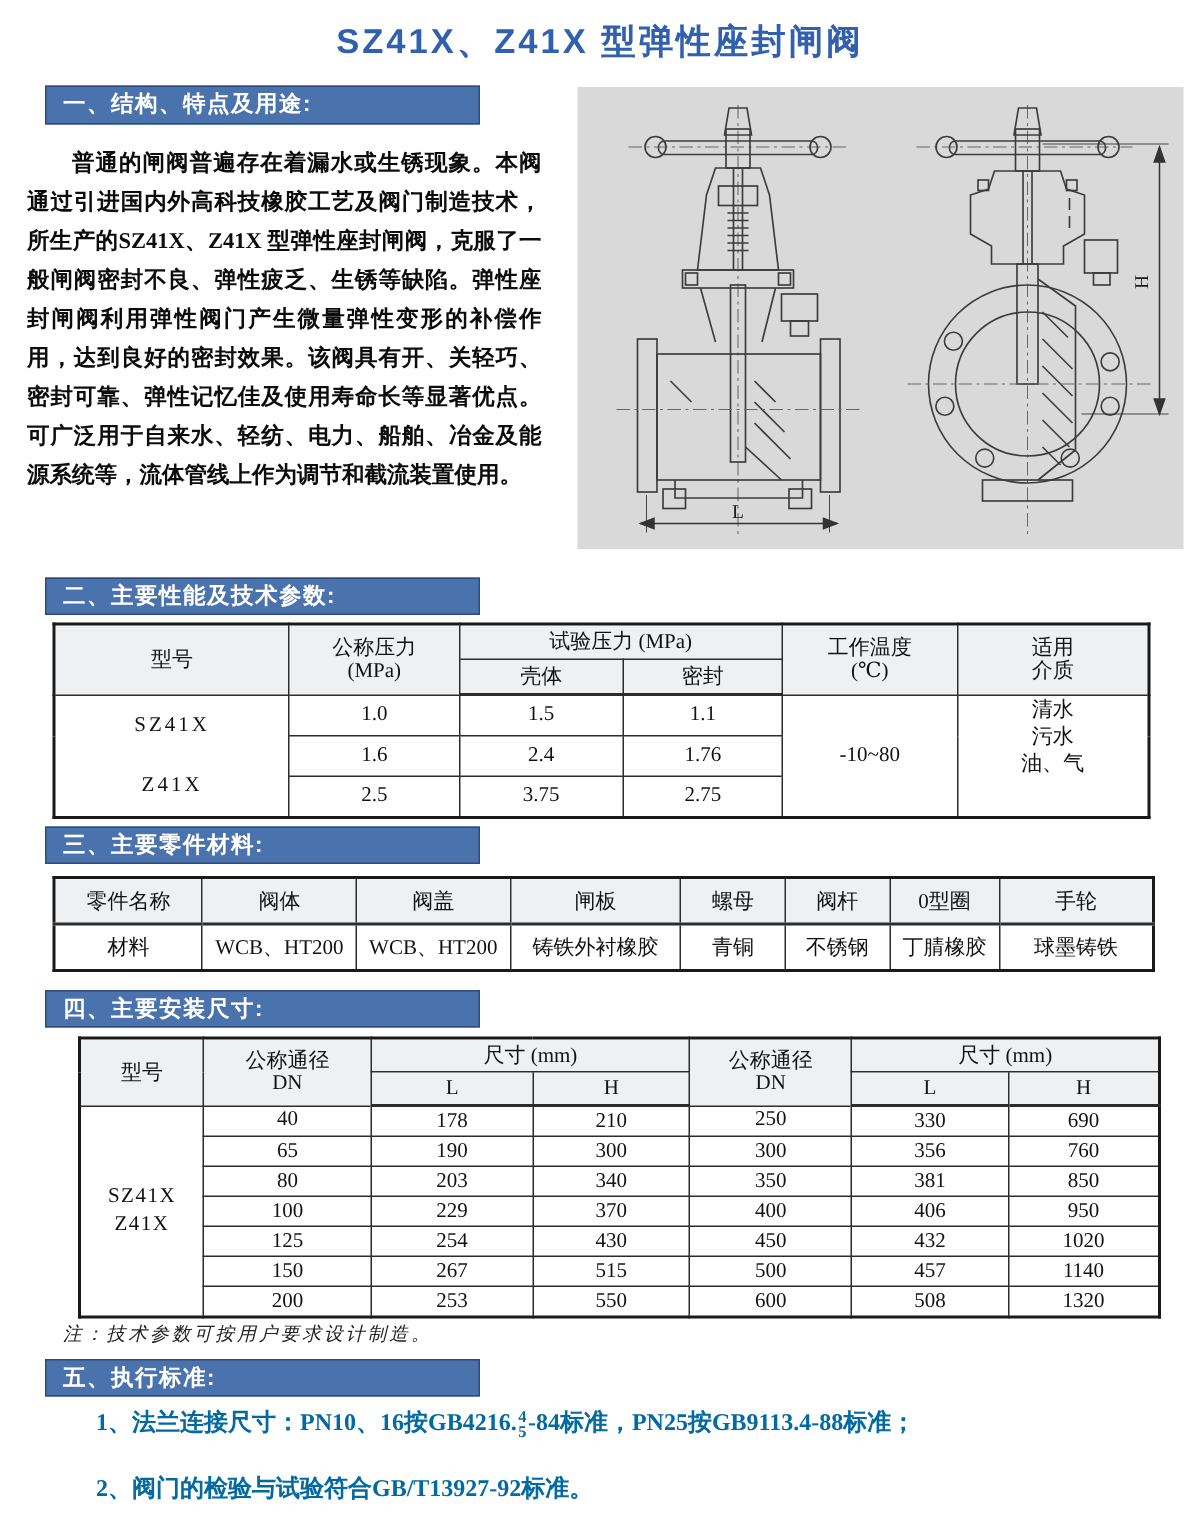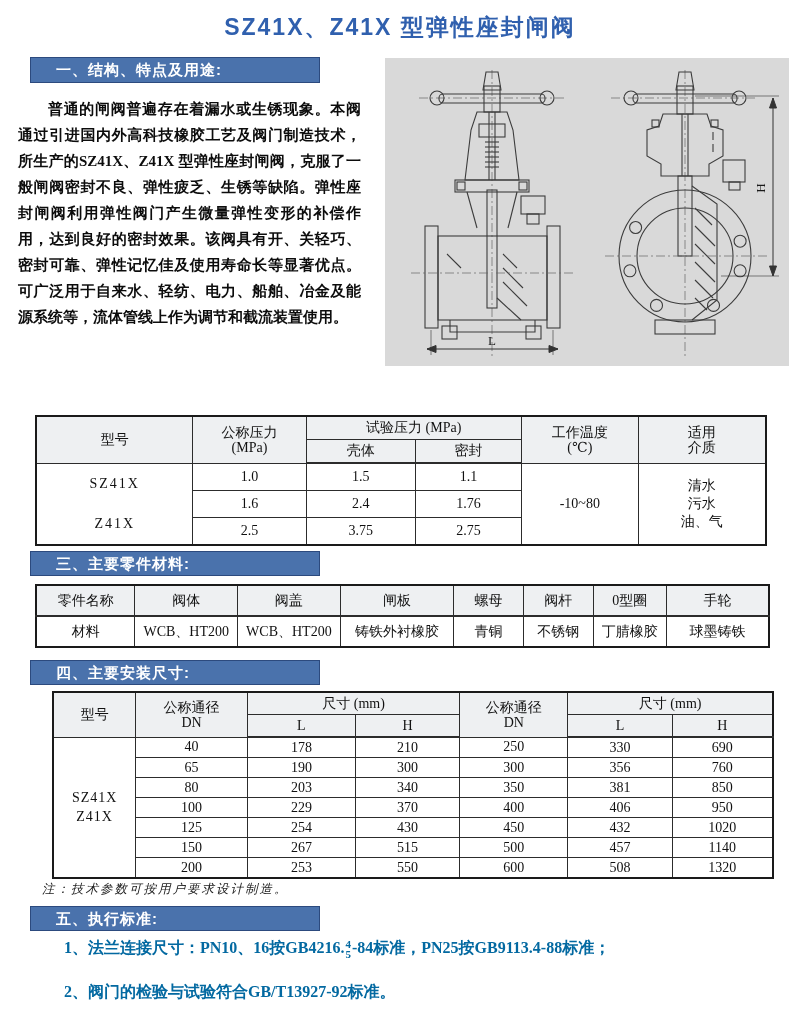--- a/index.html
+++ b/index.html
@@ -4,39 +4,39 @@
 <style>
   html,body{margin:0;padding:0;background:#ffffff;}
   .page{position:relative;width:800px;height:1021px;background:#ffffff;overflow:hidden;
         font-family:"Liberation Serif","DejaVu Serif",serif;color:#111;}
   .page-title{position:absolute;top:12px;left:0;width:100%;text-align:center;
         font-family:"Liberation Sans","DejaVu Sans",sans-serif;font-weight:bold;
         font-size:23px;letter-spacing:2px;color:#3060ae;}
   .banner{position:absolute;left:30px;width:290px;height:25px;background:#4a72ac;
         border:1px solid #2c4a7e;box-sizing:border-box;color:#ffffff;
         font-family:"Liberation Sans","DejaVu Sans",sans-serif;font-weight:bold;
-        font-size:15px;line-height:23px;padding-left:25px;letter-spacing:1px;}
+        font-size:15px;line-height:23px;padding-left:11px;letter-spacing:1px;}
   .intro-para{position:absolute;top:96px;left:18px;width:343px;font-size:15px;
         font-weight:bold;line-height:26px;text-align:justify;text-indent:2em;color:#0c0c0c;}
   .graybox{position:absolute;top:58px;left:385px;width:404px;height:308px;background:#d9d9d9;}
   .graybox svg{position:absolute;top:0;left:0;}
 
   table.tbl{position:absolute;border-collapse:collapse;table-layout:fixed;
         border:2px solid #1a1a1a;background:#ffffff;font-size:14px;padding-left:21px;}
   table.tbl td{border:1px solid #2c2c2c;text-align:center;vertical-align:middle;
         padding:0;overflow:hidden;}
   table.tbl .hd td{background:#eef0f2;}
   .lh span{display:block;line-height:15px;}
   .t2{left:35px;top:415px;width:732px;}
   .t2 tr.h1 td{height:22px;}
   .t2 tr.h2 td{height:22px;border-bottom-width:2px;}
   .t2 tr.dr td{height:26px;}
   .models-stack{display:flex;flex-direction:column;justify-content:space-around;
         height:100%;letter-spacing:2px;}
-  .medium-stack{display:flex;flex-direction:column;justify-content:center;height:100%;}
+  .medium-stack{display:flex;flex-direction:column;justify-content:flex-start;height:100%;}
   .t3{left:35px;top:584px;width:735px;}
   .t3 td{height:29px;}
   .t3 tr.hr td{border-bottom-width:2px;}
   .t4{left:52px;top:691px;width:722px;font-size:13.5px;}
   .t4 tr.h1 td{height:21px;}
   .t4 tr.h2 td{height:21px;border-bottom-width:2px;}
   .t4 tr.dr td{height:19px;}
   .note-line{position:absolute;top:881px;left:42px;font-size:12.5px;font-style:italic;
         letter-spacing:2px;color:#222;}
   .std-item{position:absolute;left:64px;font-size:16px;font-weight:bold;color:#0369a1;}
@@ -148,20 +148,21 @@
         <line x1="176" y1="30" x2="176" y2="208"></line>
         <polygon points="176,30 172.5,40 179.5,40" fill="#333"></polygon>
         <polygon points="176,208 172.5,198 179.5,198" fill="#333"></polygon>
         <line x1="98" y1="28" x2="182" y2="28" stroke-width="0.6"></line>
         <line x1="124" y1="208" x2="182" y2="208" stroke-width="0.6"></line>
       </g>
       <text x="0" y="0" text-anchor="middle" font-size="13" fill="#1a1a1a" font-family="Liberation Serif, serif" transform="translate(168,120) rotate(-90)">H</text>
     </svg>
   </div>
 
+  <div class="banner" style="top:385px;">二、主要性能及技术参数:</div>
 
   <table class="tbl t2">
     <colgroup>
         <col style="width:21.5%">
         <col style="width:15.5%">
         <col style="width:15%">
         <col style="width:14.5%">
         <col style="width:16%">
         <col style="width:17.5%">
       </colgroup>

